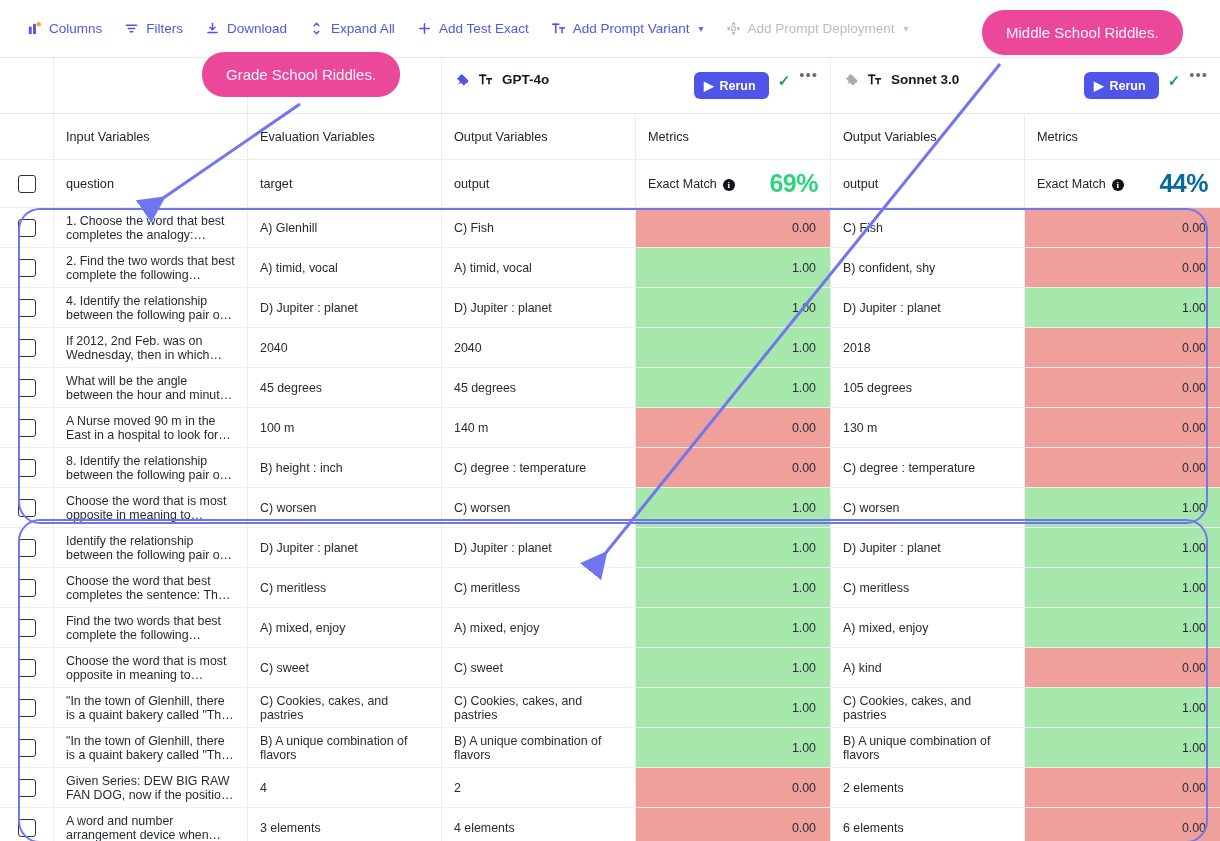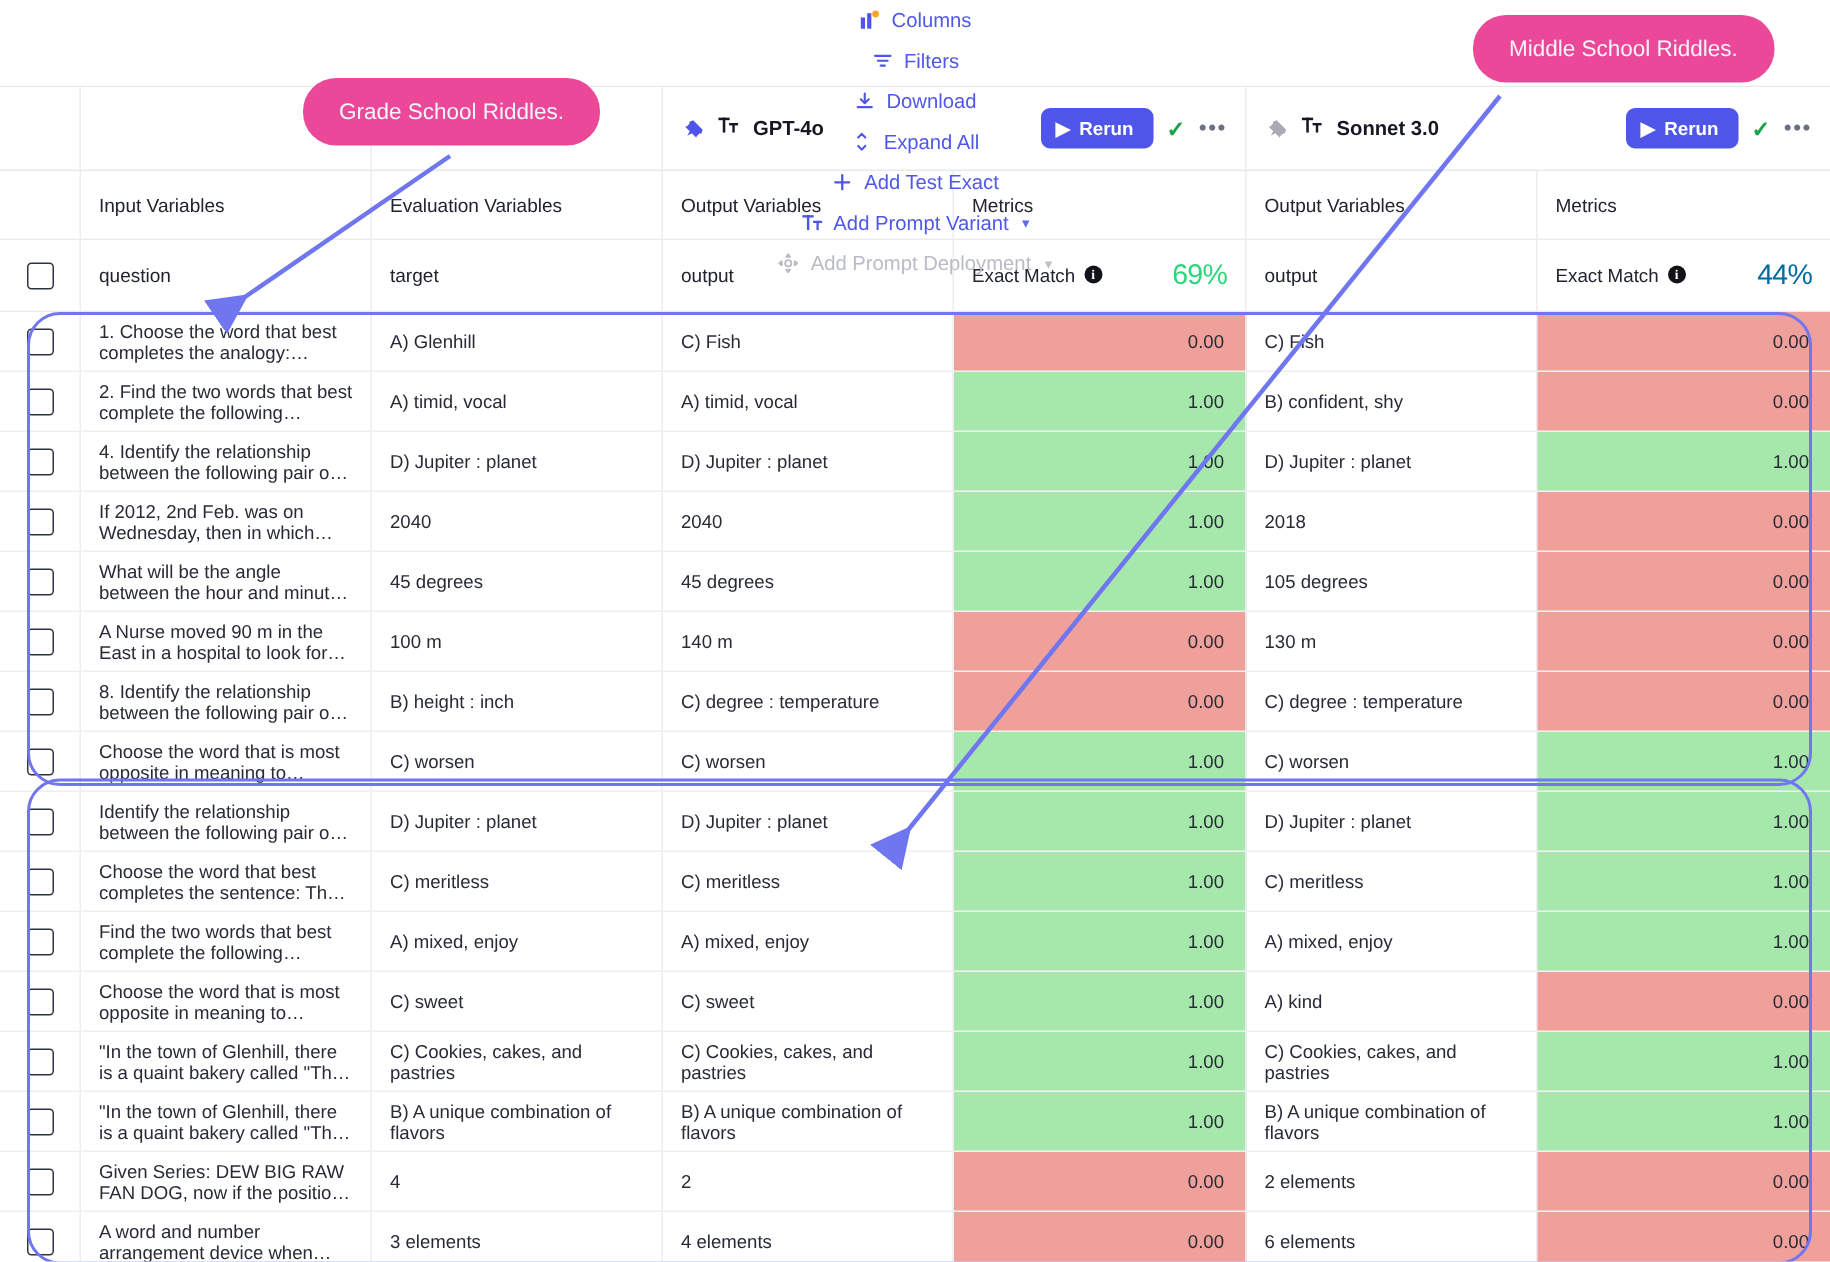--- a/index.html
+++ b/index.html
@@ -13,26 +13,25 @@
     overflow: hidden;
     position: relative;
   }
 
   
   .toolbar {
     height: 57px;
     display: flex;
     align-items: center;
     gap: 0px;
-    padding: 0 16px;
+    padding: 10px 16px;
     box-sizing: border-box;
     background: #fff;
     position: relative;
     z-index: 5;
-    flex-direction: column;
   }
   .tb-item {
     display: flex;
     align-items: center;
     gap: 7px;
     font-size: 13.5px;
     color: #4f58e8;
     padding: 6px 11px;
     border-radius: 6px;
     cursor: pointer;
@@ -68,21 +67,21 @@
     align-items: center;
     overflow: hidden;
   }
 
   
   .hdr-models { height: 55px; border-bottom: 1px solid #e8e9ee; }
   .hdr-models .cell { height: 55px; }
   .model-head {
     width: 100%;
     display: flex;
-    align-items: center;
+    align-items: flex-start;
     gap: 9px;
   }
   .pin {
     width: 15px; height: 16px; flex: 0 0 15px;
   }
   .tt-ico { font-weight: 700; font-size: 15px; letter-spacing: -1px; color:#151823; }
   .model-name { font-size: 13.5px; font-weight: 700; color:#151823; white-space: nowrap; }
   .spacer { flex: 1 1 auto; }
   .rerun {
     background: #4f55e8; color:#fff;
@@ -96,29 +95,29 @@
   .dots { color:#6b7080; font-size: 15px; letter-spacing: 1px; line-height: 6px; cursor:pointer;}
 
   
   .hdr-groups { height: 45px; border-bottom: 1px solid #ececf1; }
   .hdr-groups .cell { height: 45px; font-size: 12.7px; color:#20242f; }
 
   
   .hdr-vars { height: 47px; border-bottom: 1px solid #ececf1; }
   .hdr-vars .cell { height: 47px; font-size: 12.7px; color:#20242f; }
   .metric-cell { justify-content: space-between; }
-  .metric-label { display:flex; align-items:flex-start; gap:6px; font-size:12.5px; }
+  .metric-label { display:flex; align-items:flex-end; gap:6px; font-size:12.5px; }
   .info-dot {
     width: 12px; height: 12px; border-radius: 50%;
     background: #111318; color:#fff;
     font-size: 9px; font-weight: 700;
     display:inline-flex; align-items:center; justify-content:center;
     font-family: "Liberation Serif", serif;
   }
-  .pct { font-size: 19px; font-weight: 400; letter-spacing: -.5px; }
+  .pct { font-size: 25px; font-weight: 700; letter-spacing: -.5px; }
   .pct.good { color: #2bd67b; }
   .pct.bad  { color: #0369a1; }
 
   
   .drow { height: 39px; border-bottom: 1px solid #eeeef3; background:#fff; }
   .drow .cell { height: 39px; font-size: 12.4px; color:#272b36; line-height:14px; }
   .qcell { align-items: flex-start; padding-top: 6px; }
   .qtext {
     display: -webkit-box; -webkit-line-clamp: 2; -webkit-box-orient: vertical;
     overflow: hidden; line-height: 14px; max-height: 28px;

